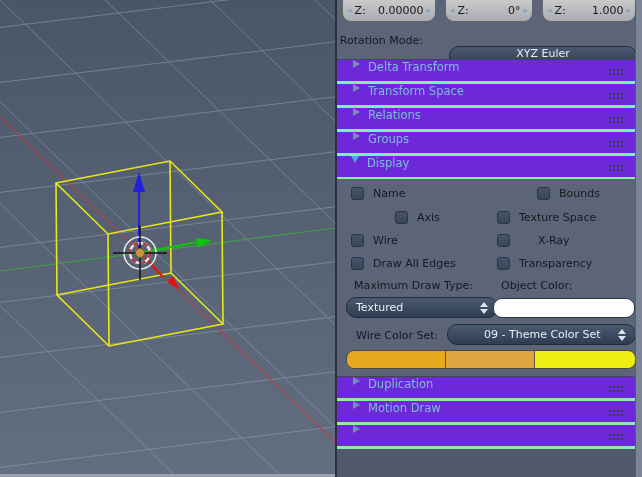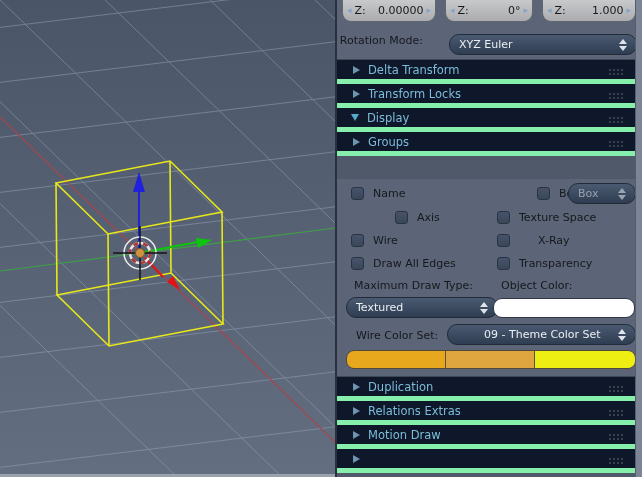--- a/index.html
+++ b/index.html
@@ -31,22 +31,22 @@
   .dropdown { display:flex; align-items:center; height:21px;
               background:linear-gradient(#4a5a70,#2f3d52); border:1px solid #222b38;
               border-radius:10px; color:#e9eef3; padding:0 9px; }
   .dropdown.disabled { color:#96a0af; }
   .dd-arrows { margin-left:auto; display:flex; flex-direction:column; gap:2px; }
   .dd-arrows .up { width:0; height:0; border-left:4px solid transparent; border-right:4px solid transparent; border-bottom:5px solid #dde3ea; }
   .dd-arrows .dn { width:0; height:0; border-left:4px solid transparent; border-right:4px solid transparent; border-top:5px solid #dde3ea; }
   .dropdown.disabled .dd-arrows .up { border-bottom-color:#99a3b2; }
   .dropdown.disabled .dd-arrows .dn { border-top-color:#99a3b2; }
 
-  .sec-header { position:relative; height:24px; background:#0f172a; border-bottom:5px solid #86efac;
-                display:flex; align-items:center; }
+  .sec-header { position:relative; height:24px; background:#6d28d9; border-bottom:3px solid #86efac;
+                display:flex; }
   .sec-label { color:#7cbdd9; font-size:11.5px; }
   .tri-r { width:0; height:0; border-left:7px solid #6f94ae; border-top:4.5px solid transparent;
            border-bottom:4.5px solid transparent; margin:0 8px 0 16px; }
   .tri-d { width:0; height:0; border-top:7px solid #58a8cc; border-left:4.5px solid transparent;
            border-right:4.5px solid transparent; margin:0 8px 0 14px; }
   .grip { position:absolute; right:13px; top:8px; width:16px; height:9px;
           background-image:radial-gradient(circle, #39404d 1px, transparent 1.2px);
           background-size:4px 4px; }
 
   .sections-top { position:absolute; left:0; top:59px; width:300px; border-top:1px solid #3f4654; }
@@ -147,51 +147,56 @@
       </div>
       <div class="numfield" style="left:205px; width:94px;">
         <span class="nf-arrow">◂</span>
         <span class="nf-label">Z:</span>
         <span class="nf-value">1.000</span>
         <span class="nf-arrow">▸</span>
       </div>
 
       <div class="rot-row">
         <span class="rot-label">Rotation Mode:</span>
-        <div class="dropdown" style="position:absolute; left:112px; top:4px; width:188px;">
+        <div class="dropdown" style="position:absolute; left:112px; top:16px; width:188px;flex-direction:column;">
           <span>XYZ Euler</span>
           <span class="dd-arrows">
               <span class="up"></span>
               <span class="dn"></span>
             </span>
         </div>
       </div>
     </div>
 
     <div class="sections-top">
       <div class="sec-header">
         <span class="tri-r"></span>
         <span class="sec-label">Delta Transform</span>
         <span class="grip"></span>
       </div>
       <div class="sec-header">
         <span class="tri-r"></span>
-        <span class="sec-label">Transform Locks</span>
+        <span class="sec-label">Transform Space</span>
+        <span class="grip"></span>
+      </div>
+      <div class="sec-header">
+        <span class="tri-r"></span>
+        <span class="sec-label">Relations</span>
+        <span class="grip"></span>
+      </div>
+      <div class="sec-header">
+        <span class="tri-r"></span>
+        <span class="sec-label">Groups</span>
         <span class="grip"></span>
       </div>
       <div class="sec-header">
         <span class="tri-d"></span>
         <span class="sec-label">Display</span>
         <span class="grip"></span>
       </div>
-      <div class="sec-header">
-        <span class="tri-r"></span>
-        <span class="sec-label">Groups</span>
-        <span class="grip"></span>
-      </div>
     </div>
 
     <div class="display-content">
 
       <div class="cb-row" style="left:14px; top:7px;">
         <span class="checkbox"></span>
         <span class="cb-label">Name</span>
       </div>
       <div class="cb-row" style="left:14px; top:31px;padding-left:44px;">
         <span class="checkbox"></span>
@@ -216,27 +221,20 @@
       </div>
       <div class="cb-row" style="left:160px; top:54px;gap:19px;">
         <span class="checkbox"></span>
         <span class="cb-label">X-Ray</span>
       </div>
       <div class="cb-row" style="left:160px; top:77px;">
         <span class="checkbox"></span>
         <span class="cb-label">Transparency</span>
       </div>
 
-      <div class="dropdown disabled" style="position:absolute; left:231px; top:4px; width:68px;">
-        <span>Box</span>
-        <span class="dd-arrows">
-            <span class="up"></span>
-            <span class="dn"></span>
-          </span>
-      </div>
 
       <span class="field-label" style="left:17px; top:100px;">Maximum Draw Type:</span>
       <span class="field-label" style="left:164px; top:100px;">Object Color:</span>
 
       <div class="dropdown" style="position:absolute; left:9px; top:118px; width:152px;">
         <span>Textured</span>
         <span class="dd-arrows">
             <span class="up"></span>
             <span class="dn"></span>
           </span>
@@ -260,25 +258,20 @@
     </div>
 
     <div class="sections-bottom">
       <div class="sec-header">
         <span class="tri-r"></span>
         <span class="sec-label">Duplication</span>
         <span class="grip"></span>
       </div>
       <div class="sec-header">
         <span class="tri-r"></span>
-        <span class="sec-label">Relations Extras</span>
-        <span class="grip"></span>
-      </div>
-      <div class="sec-header">
-        <span class="tri-r"></span>
         <span class="sec-label">Motion Draw</span>
         <span class="grip"></span>
       </div>
       <div class="sec-header">
         <span class="tri-r"></span>
         <span class="grip"></span>
       </div>
     </div>
 
     <div class="scrollbar"></div>

